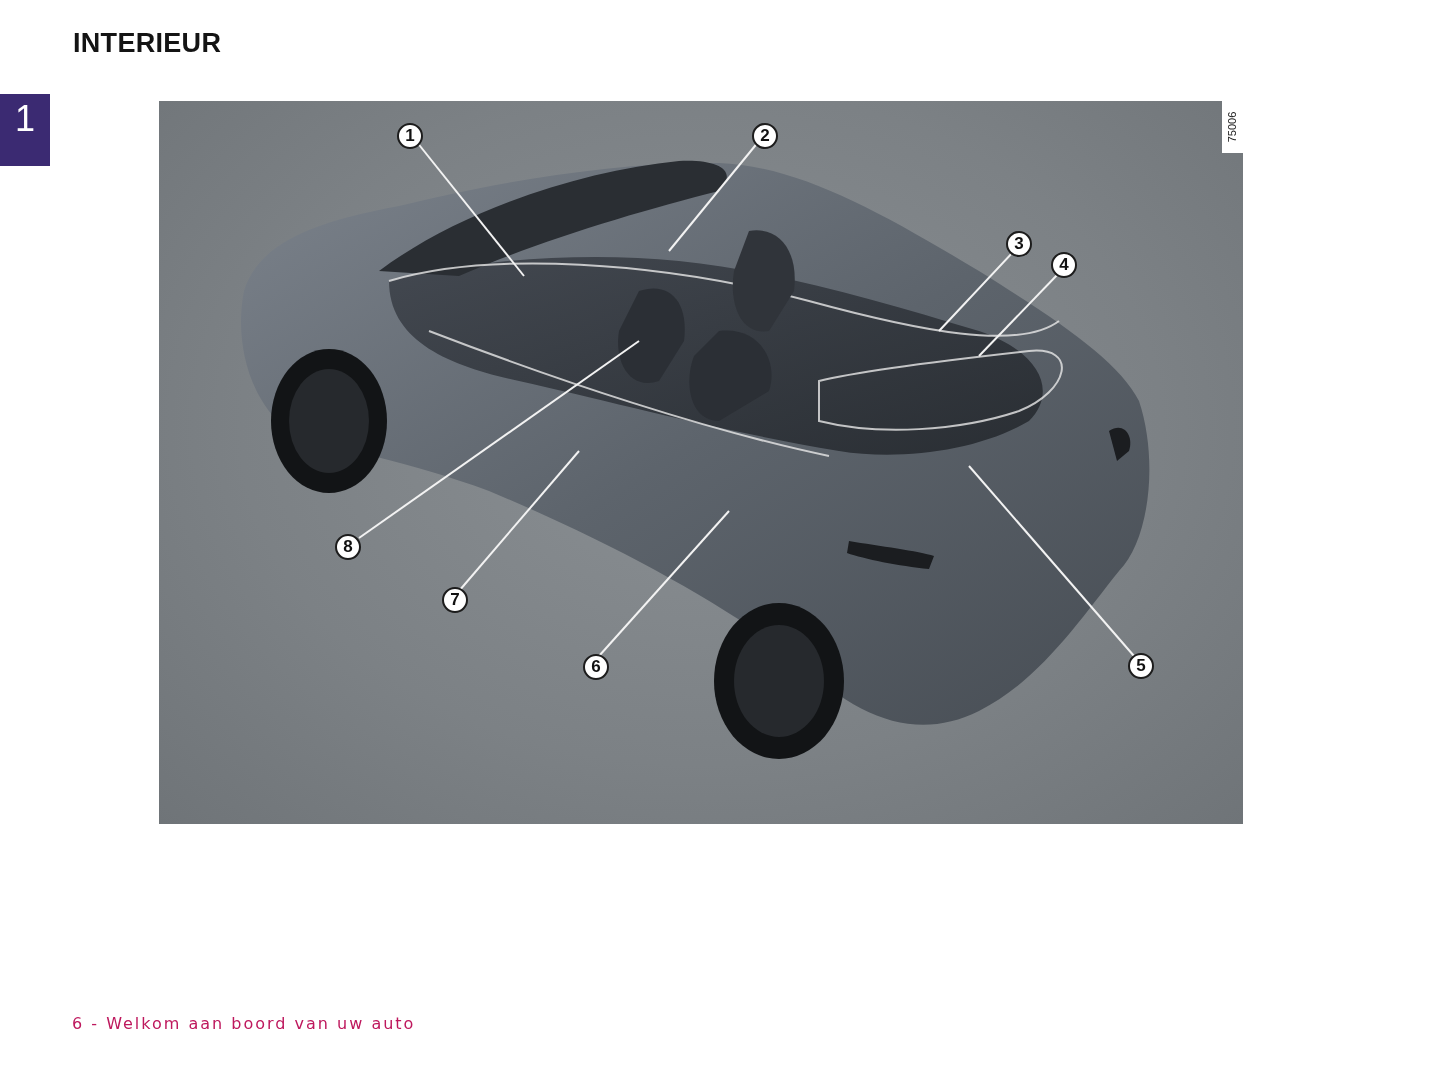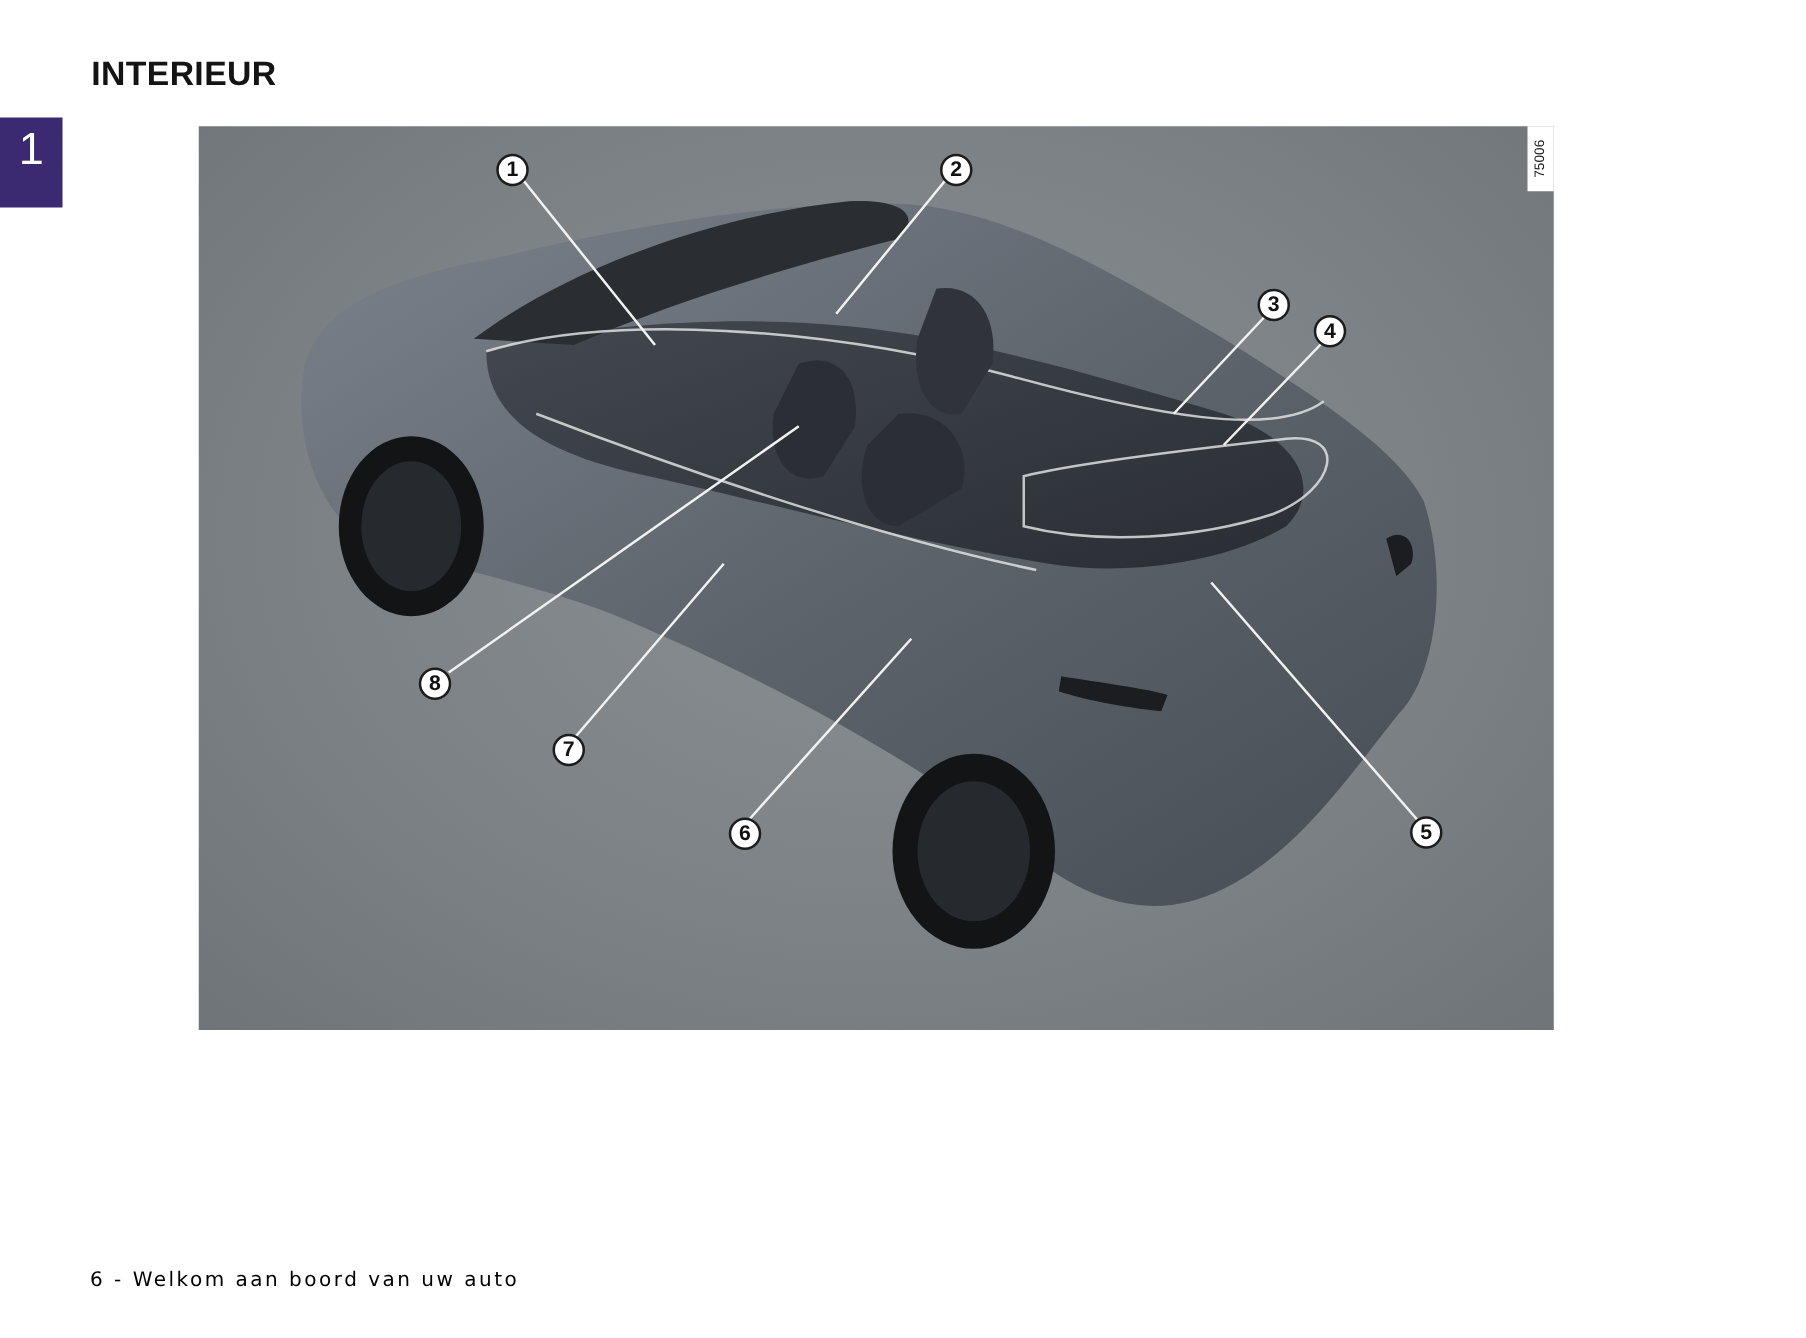--- a/index.html
+++ b/index.html
@@ -1,21 +1,21 @@
 <!DOCTYPE html>
 <html><head>
   <meta charset="utf-8">
   <style>
     html, body { margin: 0; padding: 0; }
     body {
       width: 1445px; height: 1070px; background: #ffffff; position: relative; overflow: hidden;
       font-family: "DejaVu Sans", sans-serif; color: #111;
     }
     .title {
-      position: absolute; left: 73px; top: 44px; font-size: 27px; font-weight: bold;
+      position: absolute; left: 73px; top: 28px; font-size: 27px; font-weight: bold;
       letter-spacing: 0.3px; color: #141414; font-family: "Liberation Sans", sans-serif;
     }
     .chapter-tab {
       position: absolute; left: 0; top: 94px; width: 50px; height: 72px; background: #3b2a72;
       color: #fff; font-family: "Liberation Sans", sans-serif; font-size: 36px;
       display: flex; align-items: flex-start; justify-content: center; padding-top: 4px; box-sizing: border-box;
     }
     .figure {
       position: absolute; left: 159px; top: 101px; width: 1084px; height: 723px;
       background: radial-gradient(ellipse at 50% 45%, #8a8f93 0%, #7c8185 60%, #6f7478 100%);
@@ -33,21 +33,21 @@
       color: #222; white-space: nowrap; display: inline-block;
     }
     .figure svg { position: absolute; left: 0; top: 0; }
     .callout {
       position: absolute; width: 26px; height: 26px; border-radius: 50%; background: #fff;
       border: 2px solid #1c1c1c; box-sizing: border-box; display: flex; align-items: center; justify-content: center;
       font-weight: bold; font-size: 17px; font-family: "Liberation Sans", sans-serif; color: #111;
     }
     .footer {
       position: absolute; left: 72px; top: 1014px; font-size: 16px; letter-spacing: 2px;
-      font-family: "DejaVu Sans", sans-serif; color: #000000;
+      font-family: "DejaVu Sans", sans-serif; color: #be185d;
     }
   </style>
 </head>
 <body>
 
 <div class="title">INTERIEUR</div>
 
 <div class="chapter-tab">
   <span>1</span>
 </div>

